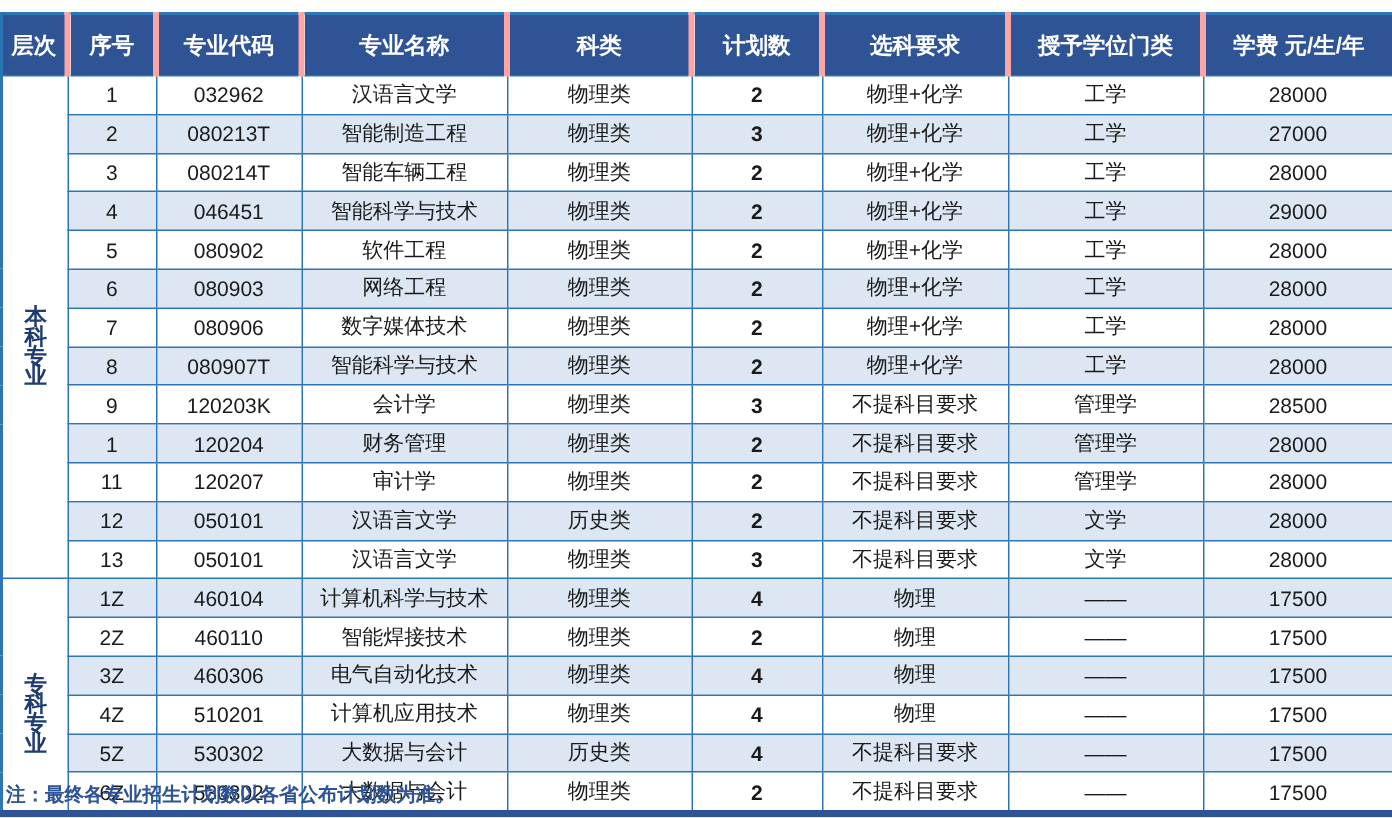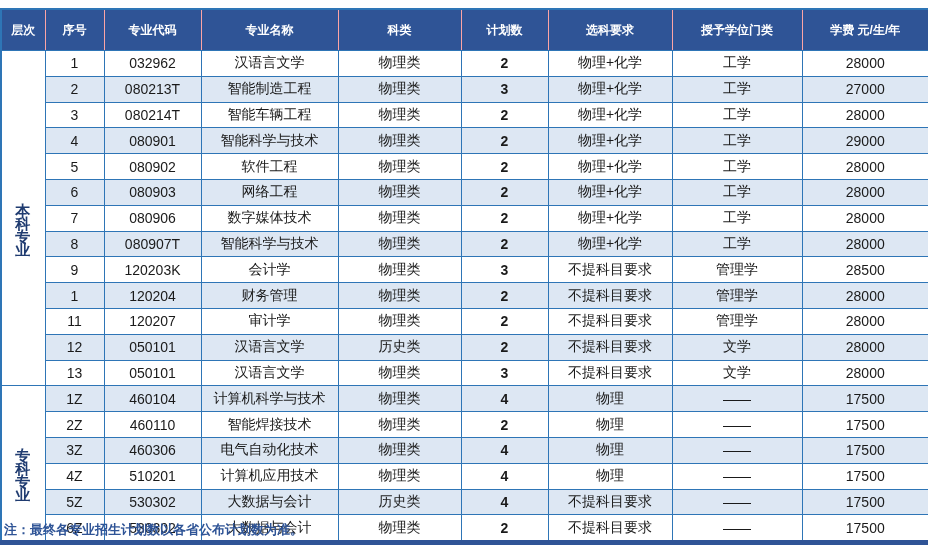--- a/index.html
+++ b/index.html
@@ -30,31 +30,31 @@
   col.c3 { width: 137px; }
   col.c4 { width: 123px; }
   col.c5 { width: 87px; }
   col.c6 { width: 124px; }
   col.c7 { width: 130px; }
   col.c8 { width: 127px; }
 
   th {
     background: var(--header-bg, #2F5496);
     color: var(--header-text, #ffffff);
-    font-size: 12px;
+    font-size: 15px;
     font-weight: 700;
     height: 40px;
     text-align: center;
     vertical-align: middle;
     border-bottom: 1px solid var(--border, #2E75B6);
     padding: 0;
     overflow: hidden;
     white-space: nowrap;
   }
-  th + th { border-left: 1px solid #fca5a5; }
+  th + th { border-left: 4px solid #fca5a5; }
 
   td {
     border: 1px solid var(--border, #2E75B6);
     height: 24.8px;
     padding: 0 2px;
     text-align: center;
     vertical-align: middle;
     font-size: 14px;
     color: var(--body-text, #1A1A1A);
     background: #ffffff;
@@ -160,21 +160,21 @@
           <td class="cell-code">080214T</td>
           <td class="cell-major">智能车辆工程</td>
           <td class="cell-category">物理类</td>
           <td class="cell-plan">2</td>
           <td class="cell-requirement">物理+化学</td>
           <td class="cell-degree">工学</td>
           <td class="cell-tuition">28000</td>
         </tr>
         <tr class="alt">
           <td class="cell-no">4</td>
-          <td class="cell-code">080901</td>
+          <td class="cell-code">046451</td>
           <td class="cell-major">智能科学与技术</td>
           <td class="cell-category">物理类</td>
           <td class="cell-plan">2</td>
           <td class="cell-requirement">物理+化学</td>
           <td class="cell-degree">工学</td>
           <td class="cell-tuition">29000</td>
         </tr>
         <tr>
           <td class="cell-no">5</td>
           <td class="cell-code">080902</td>

